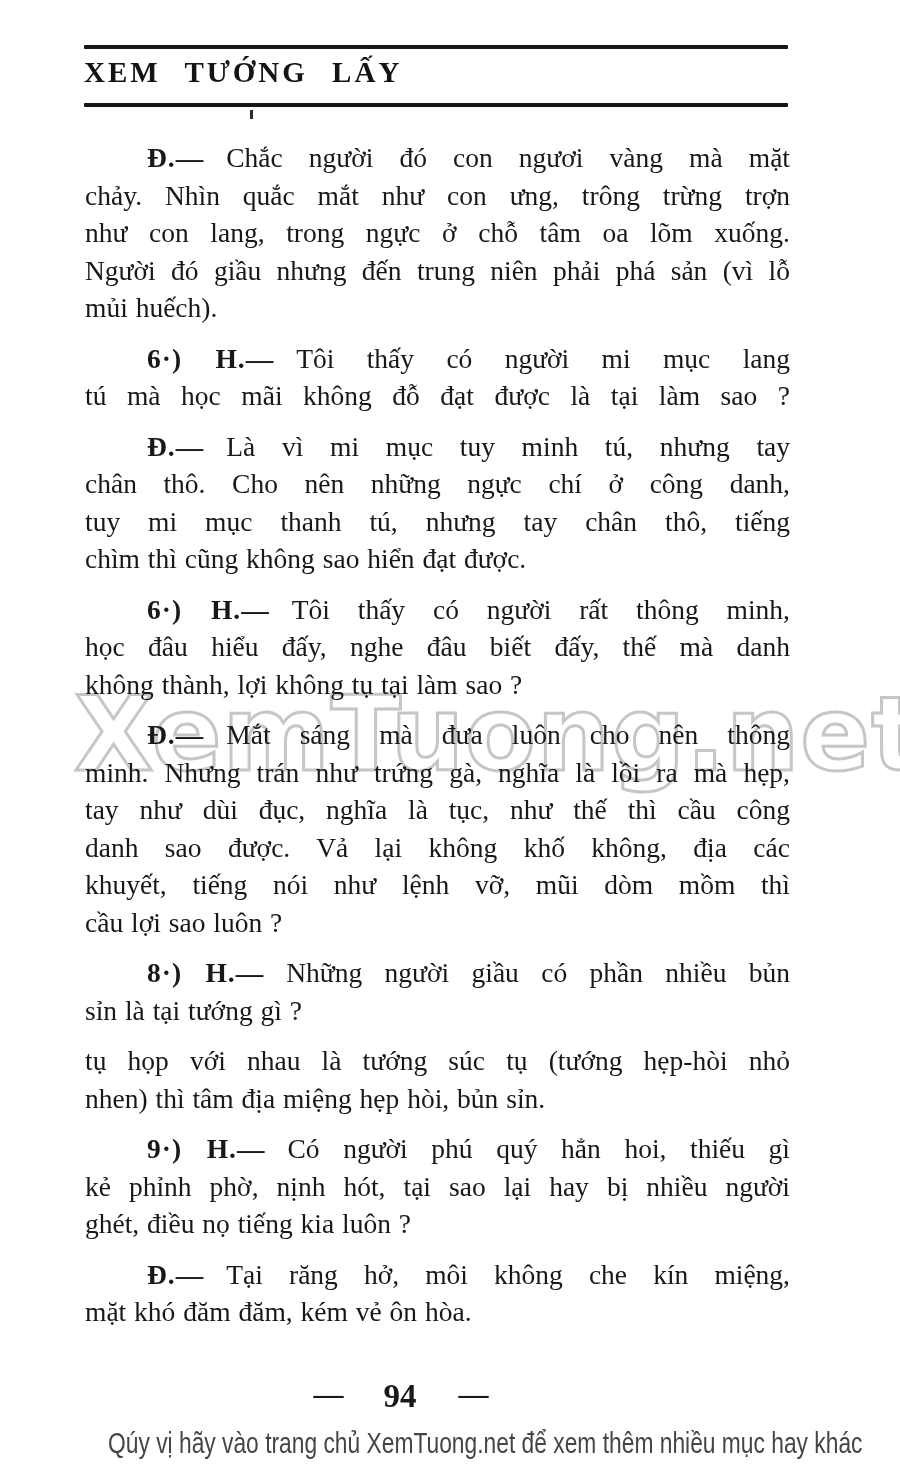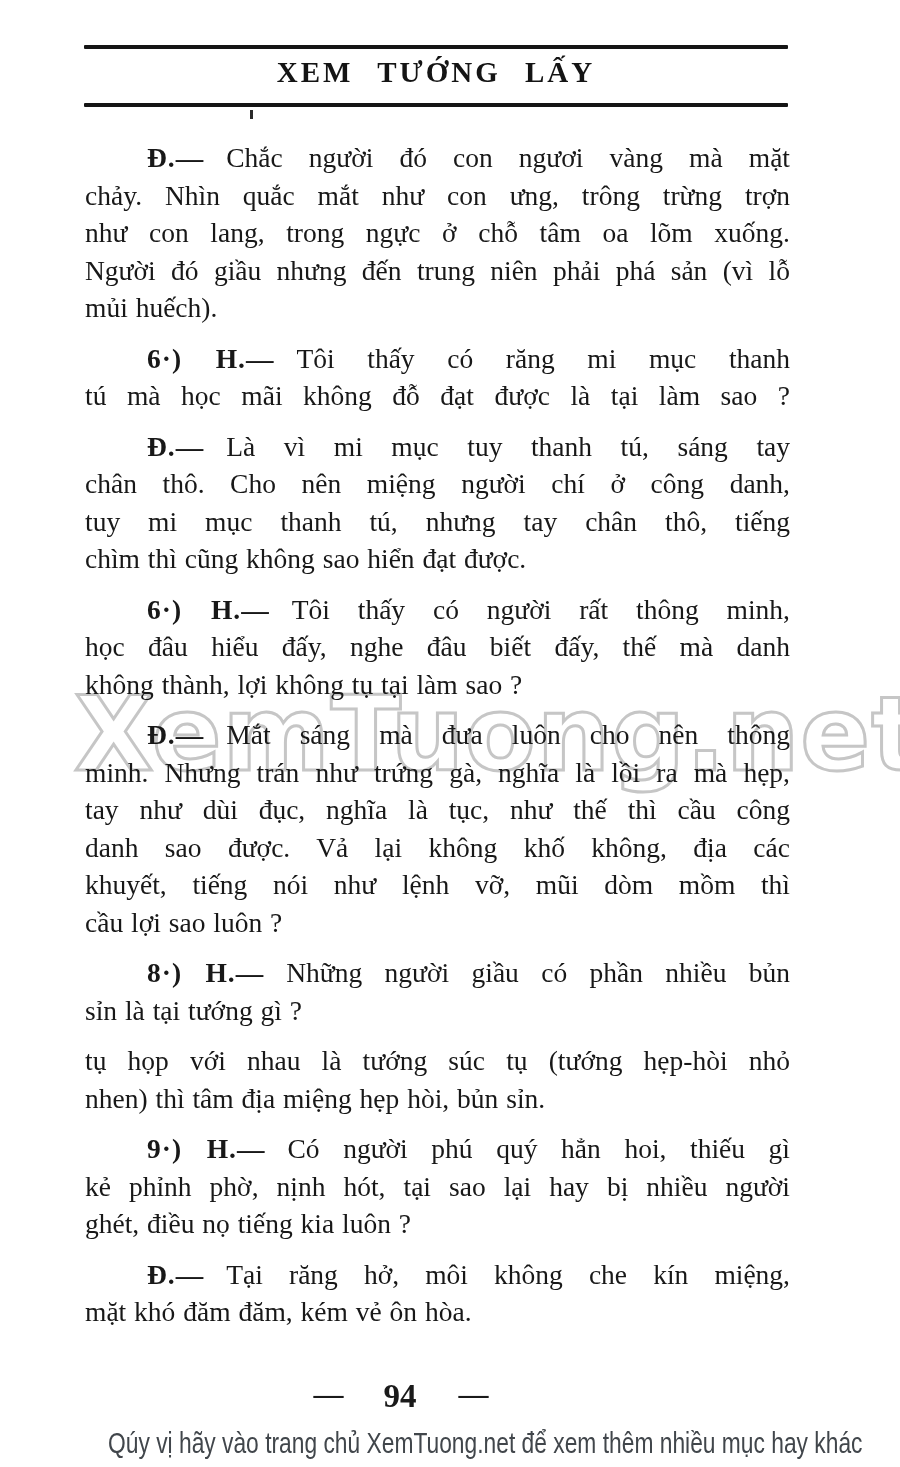--- a/index.html
+++ b/index.html
@@ -12,21 +12,21 @@
     font-family:"Liberation Serif", serif;
     color:#181818;
   }
   
   .rule{position:absolute;left:84px;width:704px;height:4px;background:#151515;border-radius:1px;}
   .rule-top{top:45px;}
   .rule-bottom{top:103px;}
   .rule-tick{position:absolute;left:250px;top:110px;width:3px;height:9px;background:#2a2a2a;}
   .page-title{
     position:absolute;top:56px;left:84px;width:704px;
-    text-align:center;font-weight:bold;font-size:29px;
+    text-align:left;font-weight:bold;font-size:29px;
     letter-spacing:3px;word-spacing:14px;color:#141414;
   }
   
   .watermark{
     position:absolute;left:74px;top:678px;width:752px;height:112px;
     z-index:0;
     font-family:"DejaVu Sans", sans-serif;
     font-weight:bold;font-size:103px;line-height:112px;
     letter-spacing:1px;
     color:#ffffff;
@@ -83,27 +83,27 @@
 
     <div class="para">
       <div class="line first"><span class="lead">Đ.—</span><span>Chắc người đó con ngươi vàng mà mặt</span></div>
       <div class="line">chảy. Nhìn quắc mắt như con ưng, trông trừng trợn</div>
       <div class="line">như con lang, trong ngực ở chỗ tâm oa lõm xuống.</div>
       <div class="line">Người đó giầu nhưng đến trung niên phải phá sản (vì lỗ</div>
       <div class="line end">mủi huếch).</div>
     </div>
 
     <div class="para">
-      <div class="line first"><span class="lead">6·) H.—</span><span>Tôi thấy có răng mi mục thanh</span></div>
+      <div class="line first"><span class="lead">6·) H.—</span><span>Tôi thấy có người mi mục lang</span></div>
       <div class="line">tú mà học mãi không đỗ đạt được là tại làm sao ?</div>
     </div>
 
     <div class="para">
-      <div class="line first"><span class="lead">Đ.—</span><span>Là vì mi mục tuy thanh tú, sáng tay</span></div>
-      <div class="line">chân thô. Cho nên miệng người chí ở công danh,</div>
+      <div class="line first"><span class="lead">Đ.—</span><span>Là vì mi mục tuy minh tú, nhưng tay</span></div>
+      <div class="line">chân thô. Cho nên những ngực chí ở công danh,</div>
       <div class="line">tuy mi mục thanh tú, nhưng tay chân thô, tiếng</div>
       <div class="line end">chìm thì cũng không sao hiển đạt được.</div>
     </div>
 
     <div class="para">
       <div class="line first"><span class="lead">6·) H.—</span><span>Tôi thấy có người rất thông minh,</span></div>
       <div class="line">học đâu hiểu đấy, nghe đâu biết đấy, thế mà danh</div>
       <div class="line end">không thành, lợi không tụ tại làm sao ?</div>
     </div>
 

